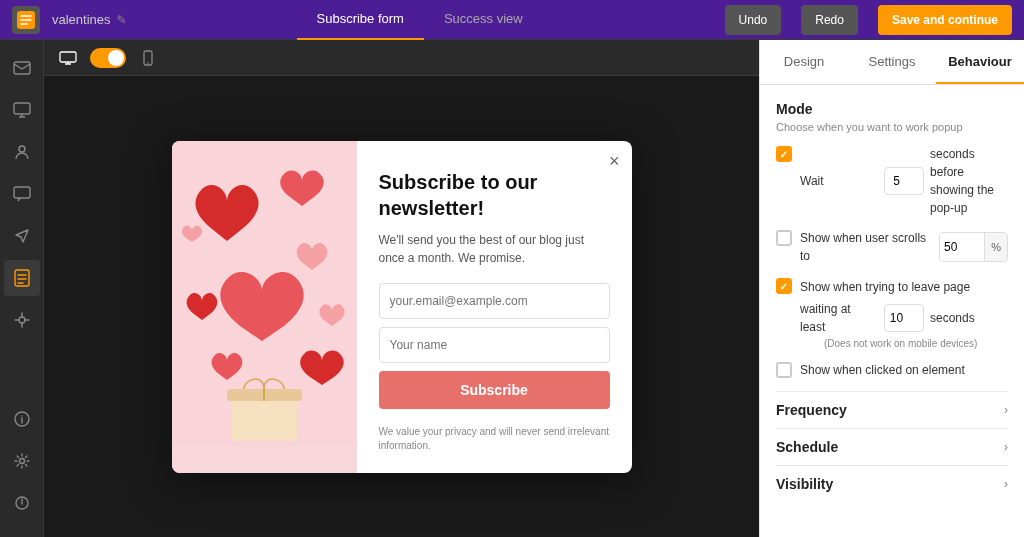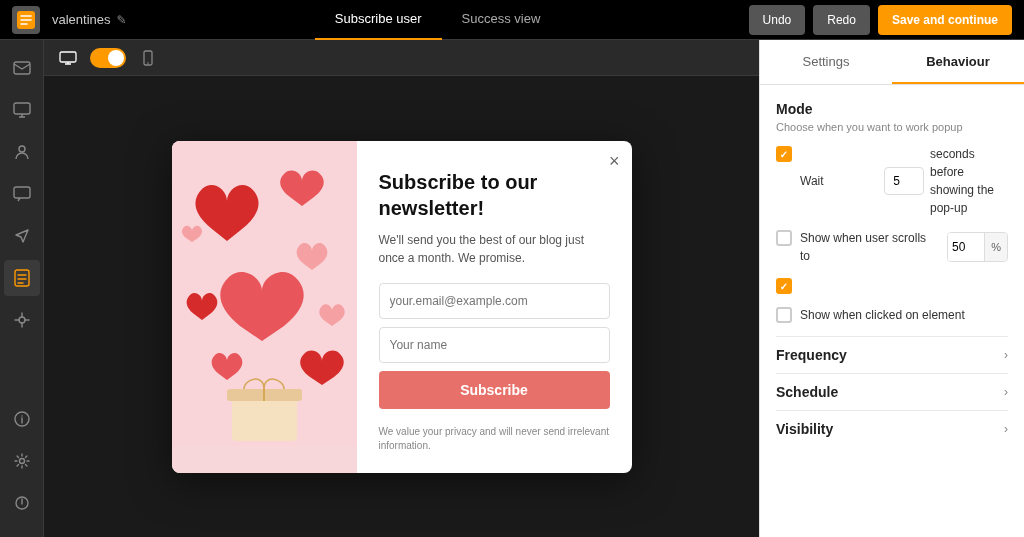--- a/index.html
+++ b/index.html
@@ -1,27 +1,27 @@
 <!DOCTYPE html>
 <html><head>
   <meta charset="utf-8">
   <style>
     * { box-sizing: border-box; margin: 0; padding: 0; }
     body { font-family: -apple-system, BlinkMacSystemFont, 'Segoe UI', sans-serif; background: #1e1e1e; color: #fff; width: 1024px; height: 537px; overflow: hidden; display: flex; flex-direction: column; }
 
     
-    .topbar { height: 40px; background: #000000; display: flex; align-items: center; padding: 0 12px; gap: 12px; border-bottom: 1px solid #3a3a3a; flex-shrink: 0; }
+    .topbar { height: 40px; background: #4c1d95; display: flex; align-items: center; padding: 0 12px; gap: 12px; border-bottom: 1px solid #3a3a3a; flex-shrink: 0; }
     .topbar-logo { width: 28px; height: 28px; background: #555; border-radius: 4px; display: flex; align-items: center; justify-content: center; }
     .project-name { color: #ccc; font-size: 13px; display: flex; align-items: center; gap: 6px; }
     .project-name .edit-icon { color: #888; font-size: 12px; cursor: pointer; }
     .topbar-tabs { display: flex; align-items: center; gap: 0; margin: 0 auto; }
     .topbar-tab { padding: 0 20px; height: 40px; display: flex; align-items: center; font-size: 13px; color: #aaa; cursor: pointer; border-bottom: 2px solid transparent; }
     .topbar-tab.active { color: #fff; border-bottom: 2px solid #f90; }
     .topbar-actions { display: flex; align-items: center; gap: 8px; }
-    .btn { height: 30px; padding: 0 14px; border-radius: 4px; font-size: 12px; cursor: pointer; border: none; }
+    .btn { height: 30px; padding: 0 14px; border-radius: 4px; font-size: 12px; cursor: pointer; border: none; margin-left: 12px; }
     .btn-gray { background: #555; color: #fff; }
     .btn-outline { background: #3a3a3a; color: #fff; border: 1px solid #555; }
     .btn-orange { background: #f90; color: #fff; font-weight: 600; }
 
     
     .main { display: flex; flex: 1; overflow: hidden; }
 
     
     .sidebar { width: 44px; background: #2a2a2a; border-right: 1px solid #3a3a3a; display: flex; flex-direction: column; align-items: center; padding: 10px 0; gap: 6px; flex-shrink: 0; }
     .sidebar-icon { width: 36px; height: 36px; display: flex; align-items: center; justify-content: center; border-radius: 4px; color: #888; font-size: 16px; cursor: pointer; }
@@ -62,21 +62,21 @@
     .section-sub { font-size: 11px; color: #888; margin-bottom: 12px; }
 
     .mode-row { display: flex; align-items: flex-start; gap: 8px; margin-bottom: 12px; }
     .checkbox { width: 16px; height: 16px; border-radius: 3px; flex-shrink: 0; margin-top: 1px; display: flex; align-items: center; justify-content: center; cursor: pointer; }
     .checkbox.checked { background: #f90; border: none; }
     .checkbox.unchecked { background: #fff; border: 2px solid #ccc; }
     .checkbox-check { color: #fff; font-size: 10px; font-weight: 700; }
     .mode-label { font-size: 12px; color: #333; line-height: 1.5; flex: 1; }
     .mode-input-row { display: flex; align-items: center; gap: 6px; }
     .num-input { width: 40px; height: 28px; border: 1px solid #ddd; border-radius: 4px; text-align: center; font-size: 12px; }
-    .pct-box { display: flex; align-items: flex-end; gap: 0; border: 1px solid #ddd; border-radius: 4px; overflow: hidden; }
+    .pct-box { display: flex; align-items: flex-end; gap: 8px; border: 1px solid #ddd; border-radius: 4px; overflow: hidden; }
     .pct-input { width: 36px; height: 28px; border: none; text-align: center; font-size: 12px; }
     .pct-label { background: #f5f5f5; height: 28px; padding: 0 6px; display: flex; align-items: center; font-size: 11px; color: #666; border-left: 1px solid #ddd; }
     .note-text { font-size: 10px; color: #888; margin-top: 2px; margin-left: 24px; }
     .collapsible-section { padding: 10px 0; border-top: 1px solid #e8e8e8; cursor: pointer; display: flex; align-items: center; justify-content: space-between; }
     .collapsible-title { font-size: 14px; font-weight: 700; color: #222; }
     .chevron { color: #888; font-size: 12px; }
   </style>
 </head>
 <body>
 
@@ -86,21 +86,21 @@
       <rect width="18" height="18" rx="3" fill="#f90"></rect>
       <path d="M4 5h10M4 9h10M4 13h6" stroke="#fff" stroke-width="1.5" stroke-linecap="round"></path>
     </svg>
   </div>
   <div class="project-name">
     <span>valentines</span>
     <span class="edit-icon">✎</span>
   </div>
   <div class="topbar-tabs">
     <div class="topbar-tab active">
-      <span>Subscribe user</span>
+      <span>Subscribe form</span>
     </div>
     <div class="topbar-tab">
       <span>Success view</span>
     </div>
   </div>
   <div class="topbar-actions">
     <button class="btn btn-gray">Undo</button>
     <button class="btn btn-gray">Redo</button>
     <button class="btn btn-orange">Save and continue</button>
   </div>
@@ -228,20 +228,23 @@
           <button class="popup-btn">Subscribe</button>
           <div class="popup-privacy">We value your privacy and will never send irrelevant information.</div>
         </div>
       </div>
     </div>
   </div>
 
   <div class="right-panel">
     <div class="panel-tabs">
       <div class="panel-tab">
+        <span>Design</span>
+      </div>
+      <div class="panel-tab">
         <span>Settings</span>
       </div>
       <div class="panel-tab active">
         <span>Behaviour</span>
       </div>
     </div>
     <div class="panel-body">
 
       <div>
         <div class="section-title">Mode</div>
@@ -266,20 +269,29 @@
               <input class="pct-input" value="50" type="number" style="">
               <span class="pct-label">%</span>
             </div>
           </div>
         </div>
 
         <div class="mode-row">
           <div class="checkbox checked">
             <span class="checkbox-check">✓</span>
           </div>
+          <div style="flex:1;">
+            <span class="mode-label">Show when trying to leave page</span>
+            <div style="display:flex; align-items:center; gap:6px; margin-top:4px;">
+              <span class="mode-label">waiting at least</span>
+              <input class="num-input" value="10" type="number" style="">
+              <span class="mode-label">seconds</span>
+            </div>
+            <div class="note-text">(Does not work on mobile devices)</div>
+          </div>
         </div>
 
         <div class="mode-row">
           <div class="checkbox unchecked"></div>
           <span class="mode-label">Show when clicked on element</span>
         </div>
       </div>
 
       <div class="collapsible-section">
         <span class="collapsible-title">Frequency</span>

